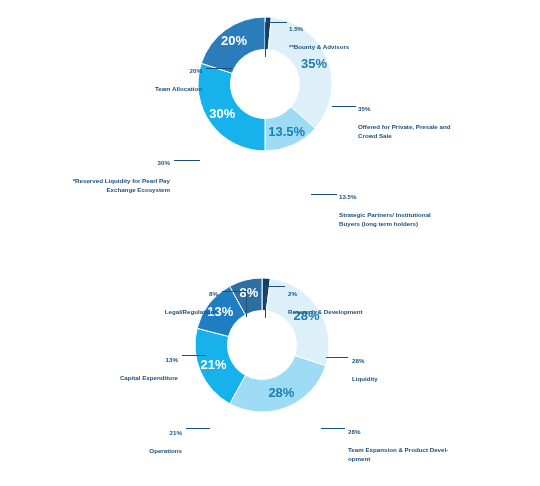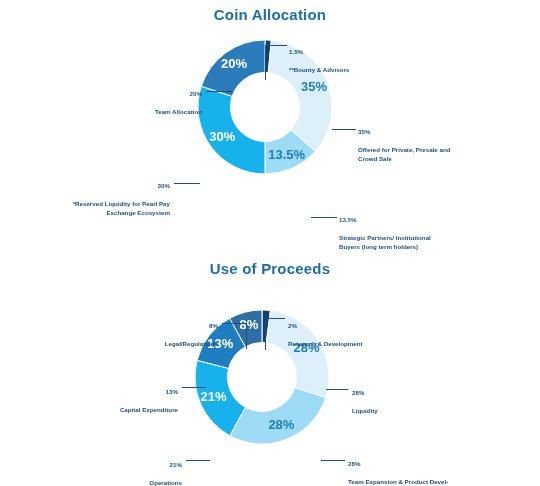--- a/index.html
+++ b/index.html
@@ -31,21 +31,20 @@
   .callout.left{text-align:right;}
   .leader{position:absolute;background:#1c4f7c;}
   .leader.h{height:1px;}
   .leader.v{width:1px;}
 </style>
 </head>
 <body>
 
 <div class="chart-block" id="chart-coin">
 
-  <div class="chart-title" style="margin-top:6px;">Coin Allocation</div>
 
   <div class="plot" style="height:215px;">
 
     <div class="donut-wrap" style="left:197px;top:16px;">
       <svg width="136" height="136" viewBox="0 0 136 136" id="donut1">
           <path d="M 68 1 A 67 67 0 0 1 74.30525699234046 1.2973483715936425 L 71.24673680948874 33.65311222119374 A 34.5 34.5 0 0 0 68 33.5 Z" fill="#12406b" stroke="#ffffff" stroke-width="1"></path>
           <path d="M 74.30525699234046 1.2973483715936425 A 67 67 0 0 1 118.2574416652408 112.30789497668465 L 93.87883190225087 90.81525935366598 A 34.5 34.5 0 0 0 71.24673680948874 33.65311222119374 Z" fill="#ddf0fa" stroke="#ffffff" stroke-width="1"></path>
           <text x="117.04570963060526" y="48.581429845883235" class="slice-label" fill="#1b7fb5" font-size="13">35%</text>
           <path d="M 118.2574416652408 112.30789497668465 A 67 67 0 0 1 68.00000000000004 135 L 68.00000000000003 102.5 A 34.5 34.5 0 0 0 93.87883190225087 90.81525935366598 Z" fill="#9ddcf4" stroke="#ffffff" stroke-width="1"></path>
           <text x="89.7073824164195" y="116.07652284251972" class="slice-label" fill="#1b7fb5" font-size="13">13.5%</text>
@@ -93,21 +92,20 @@
     <div class="callout left" style="left:60px;width:142px;top:58px;">
       <span class="pct">20%</span>
       <span>Team Allocation</span>
     </div>
 
   </div>
 </div>
 
 <div class="chart-block" id="chart-proceeds">
 
-  <div class="chart-title" style="margin-top:15px;">Use of Proceeds</div>
 
   <div class="plot" style="height:200px;">
 
     <div class="donut-wrap" style="left:194px;top:32px;">
       <svg width="136" height="136" viewBox="0 0 136 136" id="donut2">
           <path d="M 68 1 A 67 67 0 0 1 76.39732664880839 1.5283150119299762 L 72.3239965579685 33.77204280465051 A 34.5 34.5 0 0 0 68 33.5 Z" fill="#12406b" stroke="#ffffff" stroke-width="1"></path>
           <path d="M 76.39732664880839 1.5283150119299762 A 67 67 0 0 1 131.7207865917753 88.7041386231215 L 100.81144981218279 78.6610863059357 A 34.5 34.5 0 0 0 72.3239965579685 33.77204280465051 Z" fill="#ddf0fa" stroke="#ffffff" stroke-width="1"></path>
           <text x="112.53829807023129" y="39.73513656485793" class="slice-label" fill="#1b7fb5" font-size="13">28%</text>
           <path d="M 131.7207865917753 88.7041386231215 A 67 67 0 0 1 35.722503835185066 126.71254756293885 L 51.379498243490815 98.2325804615133 A 34.5 34.5 0 0 0 100.81144981218279 78.6610863059357 Z" fill="#9ddcf4" stroke="#ffffff" stroke-width="1"></path>
           <text x="87.41857015411674" y="117.04570963060527" class="slice-label" fill="#1b7fb5" font-size="13">28%</text>

